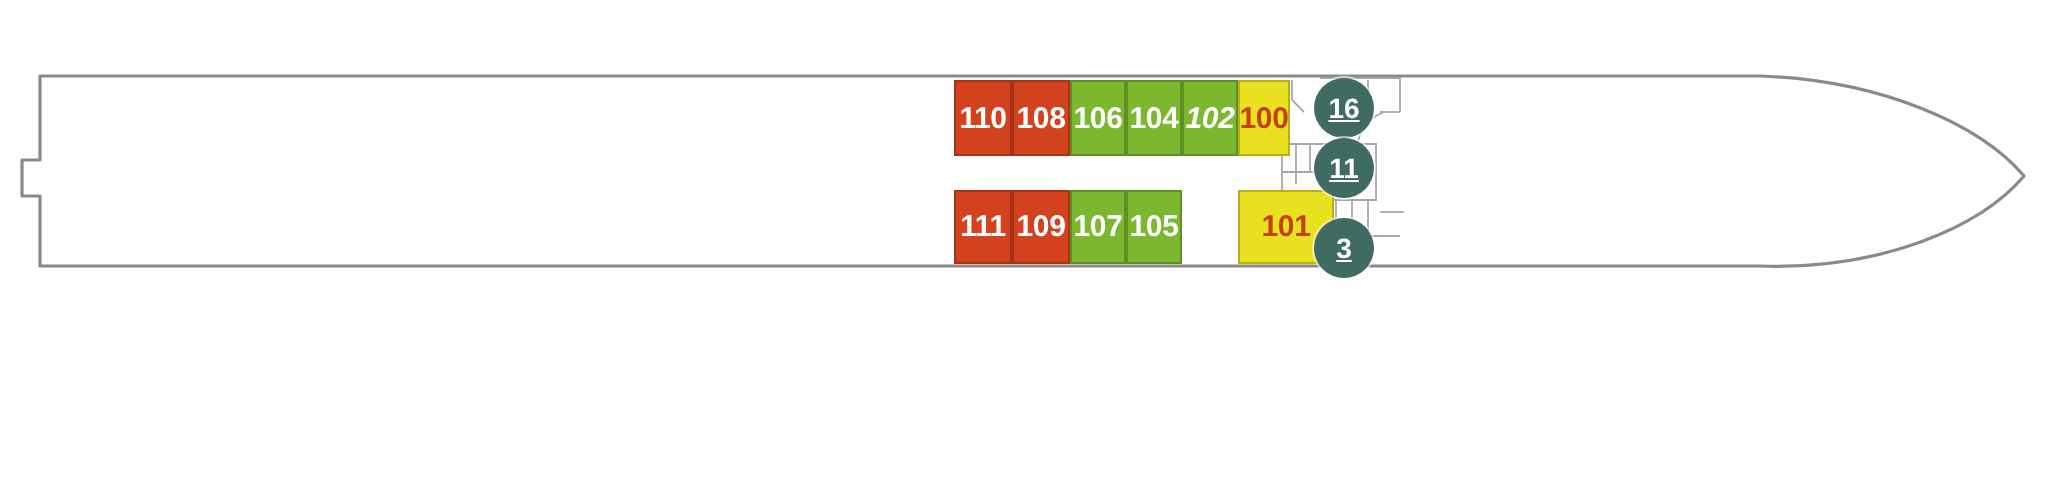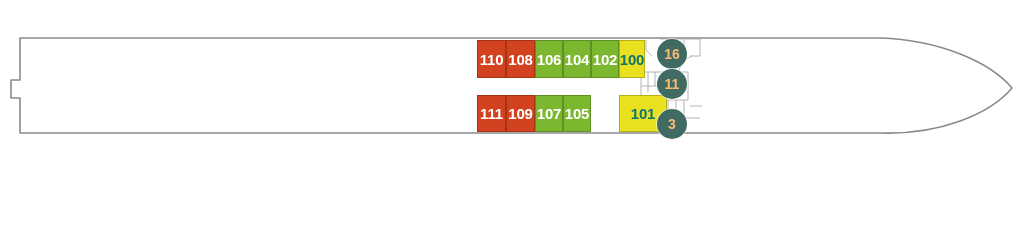--- a/index.html
+++ b/index.html
@@ -38,36 +38,37 @@
     display: flex;
     align-items: center;
     justify-content: center;
     font-size: 15px;
     font-weight: bold;
     letter-spacing: -0.2px;
     line-height: 1;
     cursor: pointer;
   }
   .cabin.label-light { color: #ffffff; }
-  .cabin.label-dark  { color: #0f766e; }
+  .cabin.label-dark  { color: #c2410c; }
   .badge {
     position: absolute;
     width: 30px;
     height: 30px;
     border-radius: 50%;
     background: #3f6b62;
-    color: #fdba74;
+    color: #ffffff;
     display: flex;
     align-items: center;
     justify-content: center;
     font-size: 14px;
     font-weight: bold;
     line-height: 1;
     cursor: pointer;
     box-shadow: 0 0 0 1px rgba(255,255,255,0.55);
+    text-decoration: underline;
   }
   .service-layer {
     position: absolute;
     left: 0;
     top: 0;
     width: 1024px;
     height: 177px;
     pointer-events: none;
   }
 </style>
@@ -112,21 +113,21 @@
       <path d="M 636 60 L 644 60"></path>
       <path d="M 636 66 L 644 66"></path>
     </g>
   </svg>
 
   <div class="cabins-layer">
       <div class="cabin label-light" style="left: 477px; top: 40px; width: 29px; height: 38px; background: rgb(210, 66, 31);">110</div>
       <div class="cabin label-light" style="left: 506px; top: 40px; width: 29px; height: 38px; background: rgb(210, 66, 31); text-align: center;">108</div>
       <div class="cabin label-light" style="left: 535px; top: 40px; width: 28px; height: 38px; background: rgb(124, 184, 47);">106</div>
       <div class="cabin label-light" style="left: 563px; top: 40px; width: 28px; height: 38px; background: rgb(124, 184, 47);">104</div>
-      <div class="cabin label-light" style="left: 591px; top: 40px; width: 28px; height: 38px; background: rgb(124, 184, 47);">102</div>
+      <div class="cabin label-light" style="left: 591px; top: 40px; width: 28px; height: 38px; background: rgb(124, 184, 47); font-style: italic;">102</div>
       <div class="cabin label-dark" style="left: 619px; top: 40px; width: 26px; height: 38px; background: rgb(233, 224, 31);">100</div>
       <div class="cabin label-light" style="left: 477px; top: 95px; width: 29px; height: 37px; background: rgb(210, 66, 31);">111</div>
       <div class="cabin label-light" style="left: 506px; top: 95px; width: 29px; height: 37px; background: rgb(210, 66, 31);">109</div>
       <div class="cabin label-light" style="left: 535px; top: 95px; width: 28px; height: 37px; background: rgb(124, 184, 47);">107</div>
       <div class="cabin label-light" style="left: 563px; top: 95px; width: 28px; height: 37px; background: rgb(124, 184, 47);">105</div>
       <div class="cabin label-dark" style="left: 619px; top: 95px; width: 48px; height: 37px; background: rgb(233, 224, 31);">101</div>
       <div class="badge" style="left: 657px; top: 39px; background: rgb(63, 107, 98);">16</div>
       <div class="badge" style="left: 657px; top: 69px; background: rgb(63, 107, 98);">11</div>
       <div class="badge" style="left: 657px; top: 109px; background: rgb(63, 107, 98);">3</div>
     </div>

